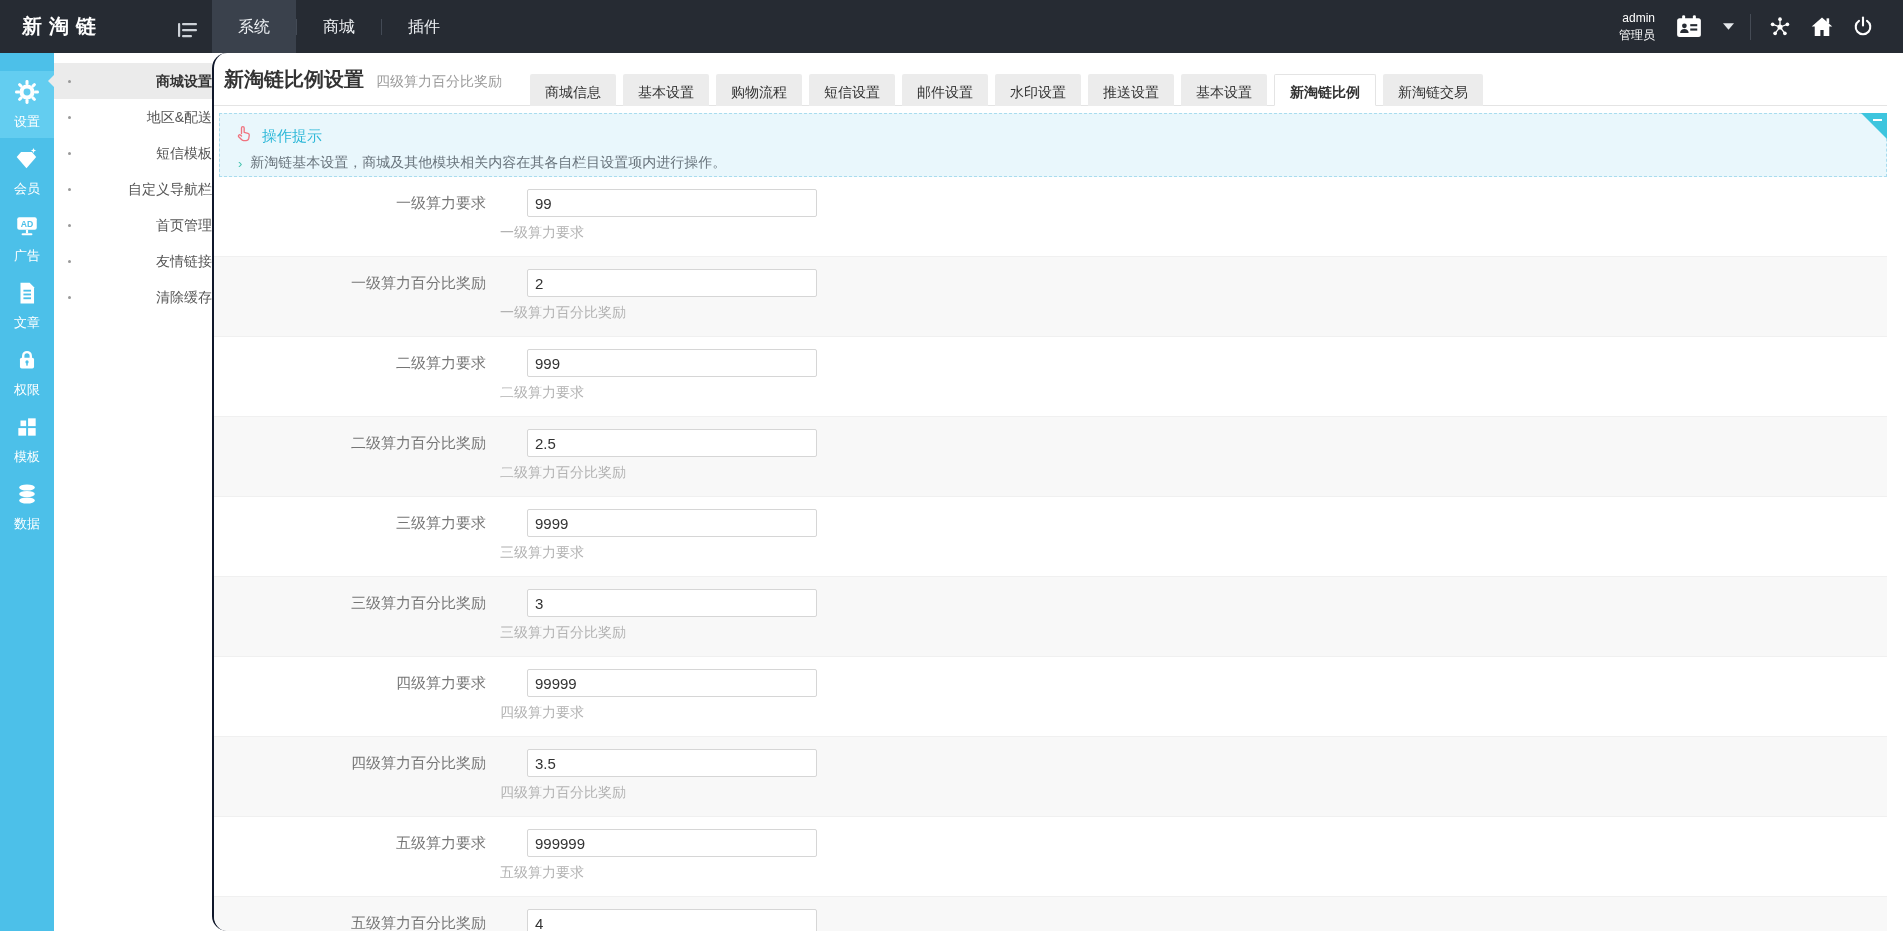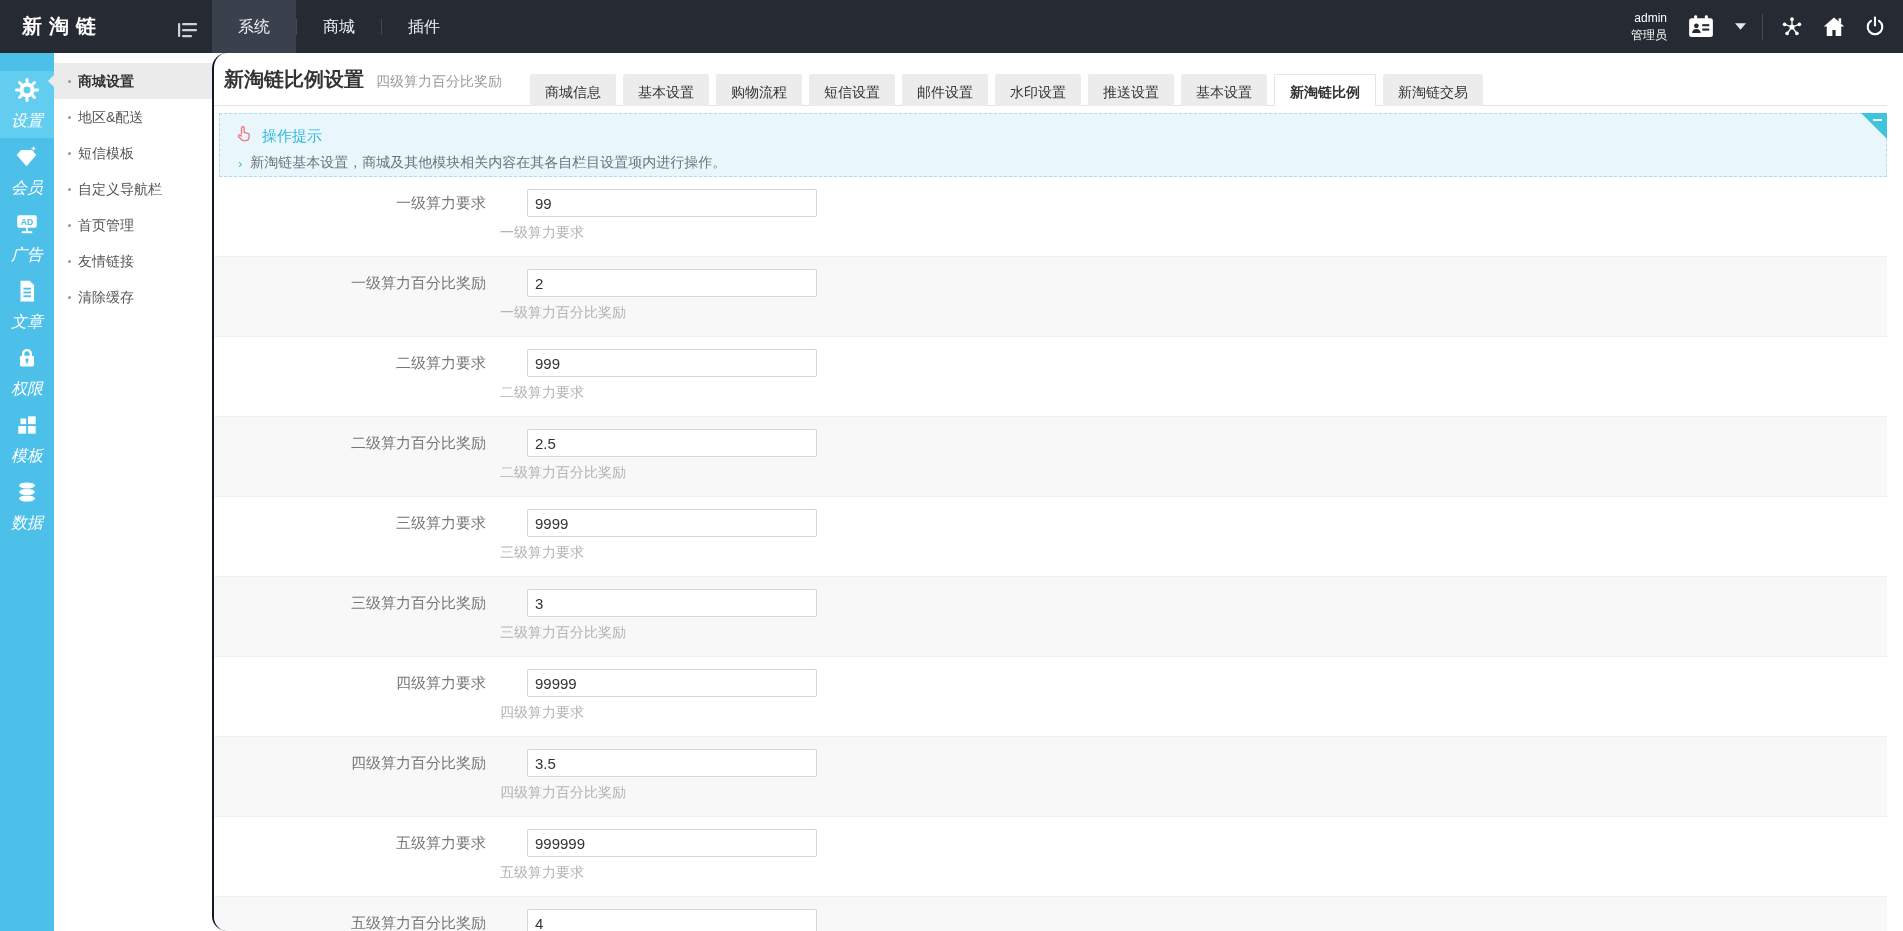--- a/index.html
+++ b/index.html
@@ -8,38 +8,38 @@
 
   
   .topbar { position:relative; height:53px; background:#262b33; display:flex; align-items:stretch; }
   .logo-area { position:relative; width:212px; flex:0 0 212px; display:flex; align-items:center; }
   .logo { padding-left:22px; color:#fff; font-size:20px; font-weight:bold; letter-spacing:7px; white-space:nowrap; }
   .collapse-btn { position:absolute; right:14px; top:22px; width:20px; height:16px; cursor:pointer; }
   .topnav { display:flex; align-items:stretch; }
   .topnav-item { padding:0 26px; line-height:53px; font-size:16px; color:#eef1f4; cursor:pointer; }
   .topnav-item.active { background:#3a414c; }
   .topnav-sep { width:1px; height:16px; background:#434a55; align-self:center; }
-  .topbar-right { margin-left:auto; display:flex; align-items:center; gap:16px; padding-right:16px; }
+  .topbar-right { margin-left:auto; display:flex; align-items:center; gap:16px; padding-right:28px; }
   .user-text { text-align:right; color:#fff; font-size:12px; line-height:1.35; cursor:pointer; }
   .tb-icon { display:inline-flex; cursor:pointer; }
   .tb-sep { width:1px; height:26px; background:#454b55; }
 
   
   .app { display:flex; height:878px; }
 
   
   .rail { flex:0 0 54px; background:#4cc0e9; padding-top:18px; display:flex; flex-direction:column; }
   .rail-item { height:67px; display:flex; flex-direction:column; align-items:center; justify-content:center; cursor:pointer; color:#fff; }
   .rail-item.active { background:#63cdf0; }
-  .rail-item .rlabel { font-size:16px; margin-top:8px;font-style:italic; }
+  .rail-item .rlabel { font-size:13px; margin-top:8px; }
   .rail-item svg { width:26px; height:26px; }
 
   
   .submenu { flex:0 0 158px; background:#fff; padding-top:10px; }
-  .submenu-item { position:relative; height:36px; line-height:36px; padding-left:24px; font-size:14px; color:#555; cursor:pointer; white-space:nowrap; }
+  .submenu-item { position:relative; height:36px; line-height:36px; padding-left:24px; font-size:14px; color:#555; cursor:pointer; white-space:nowrap;text-align:right; }
   .submenu-item .dot { position:absolute; left:14px; top:17px; width:3px; height:3px; border-radius:50%; background:#999; }
   .submenu-item.active { background:#ebebeb; color:#333; font-weight:bold; }
   .submenu-item.active::before { content:''; position:absolute; left:-6px; top:12px; border-right:6px solid #ebebeb;
                                  border-top:6px solid transparent; border-bottom:6px solid transparent; }
 
   
   .content { flex:1 1 auto; background:#fff; border-left:2px solid #0f172a; overflow:hidden;border-radius:15px; }
   .page-header { display:flex; align-items:flex-end; height:53px; margin:0 16px 0 0; padding-left:10px; border-bottom:1px solid #e4e4e4; }
   .title-block { display:flex; align-items:baseline; padding-bottom:12px; white-space:nowrap; }
   .page-title { font-size:20px; font-weight:bold; color:#333; }

